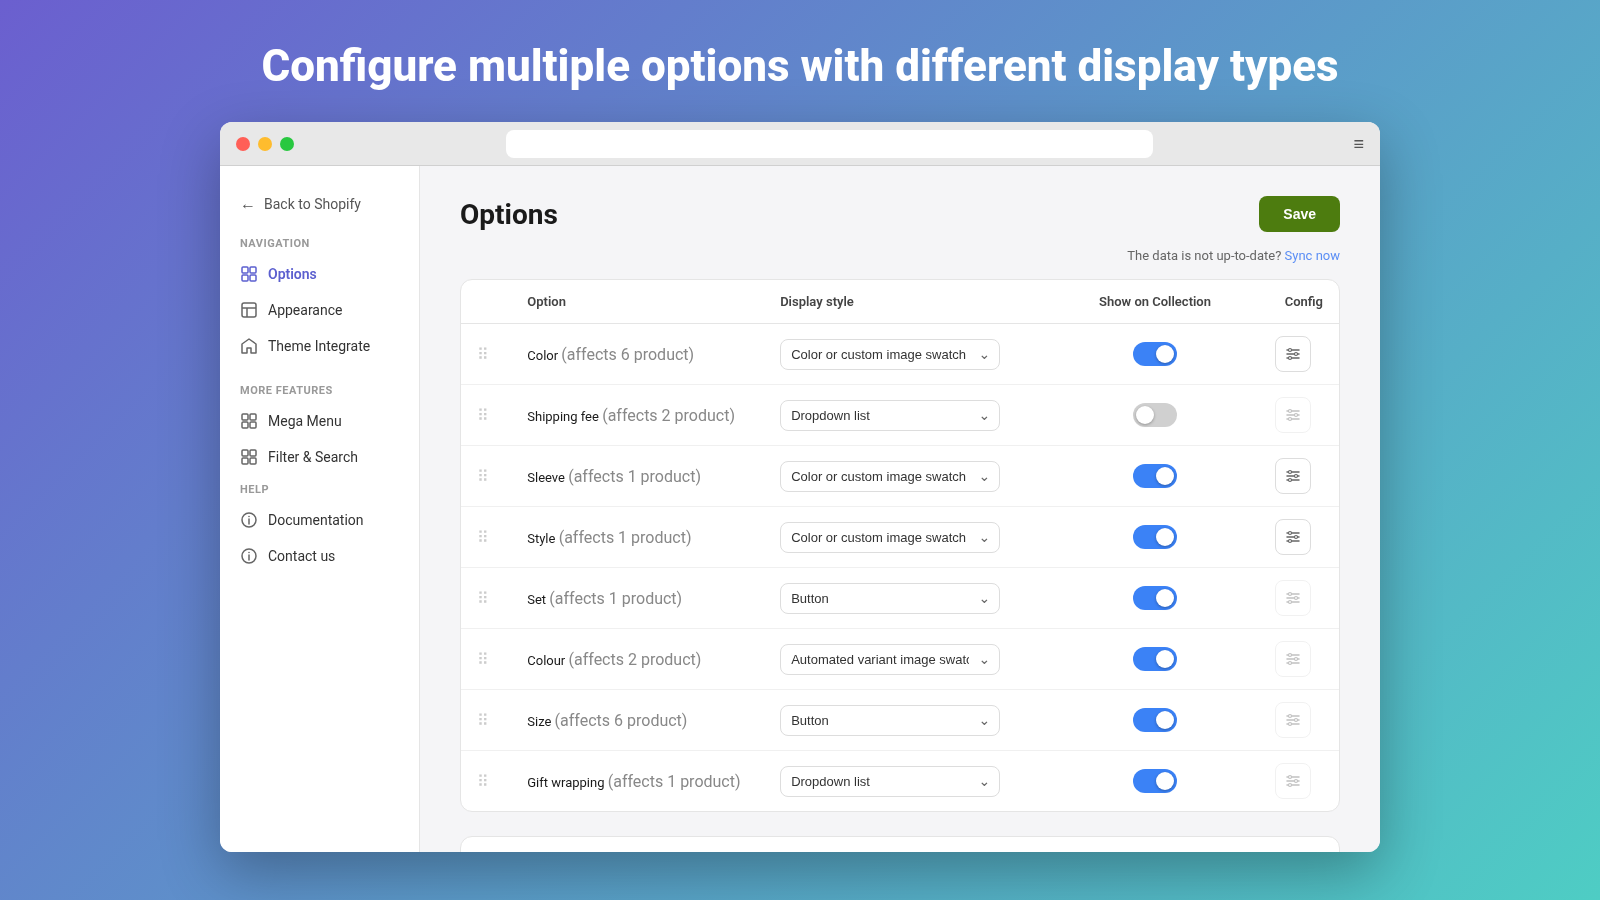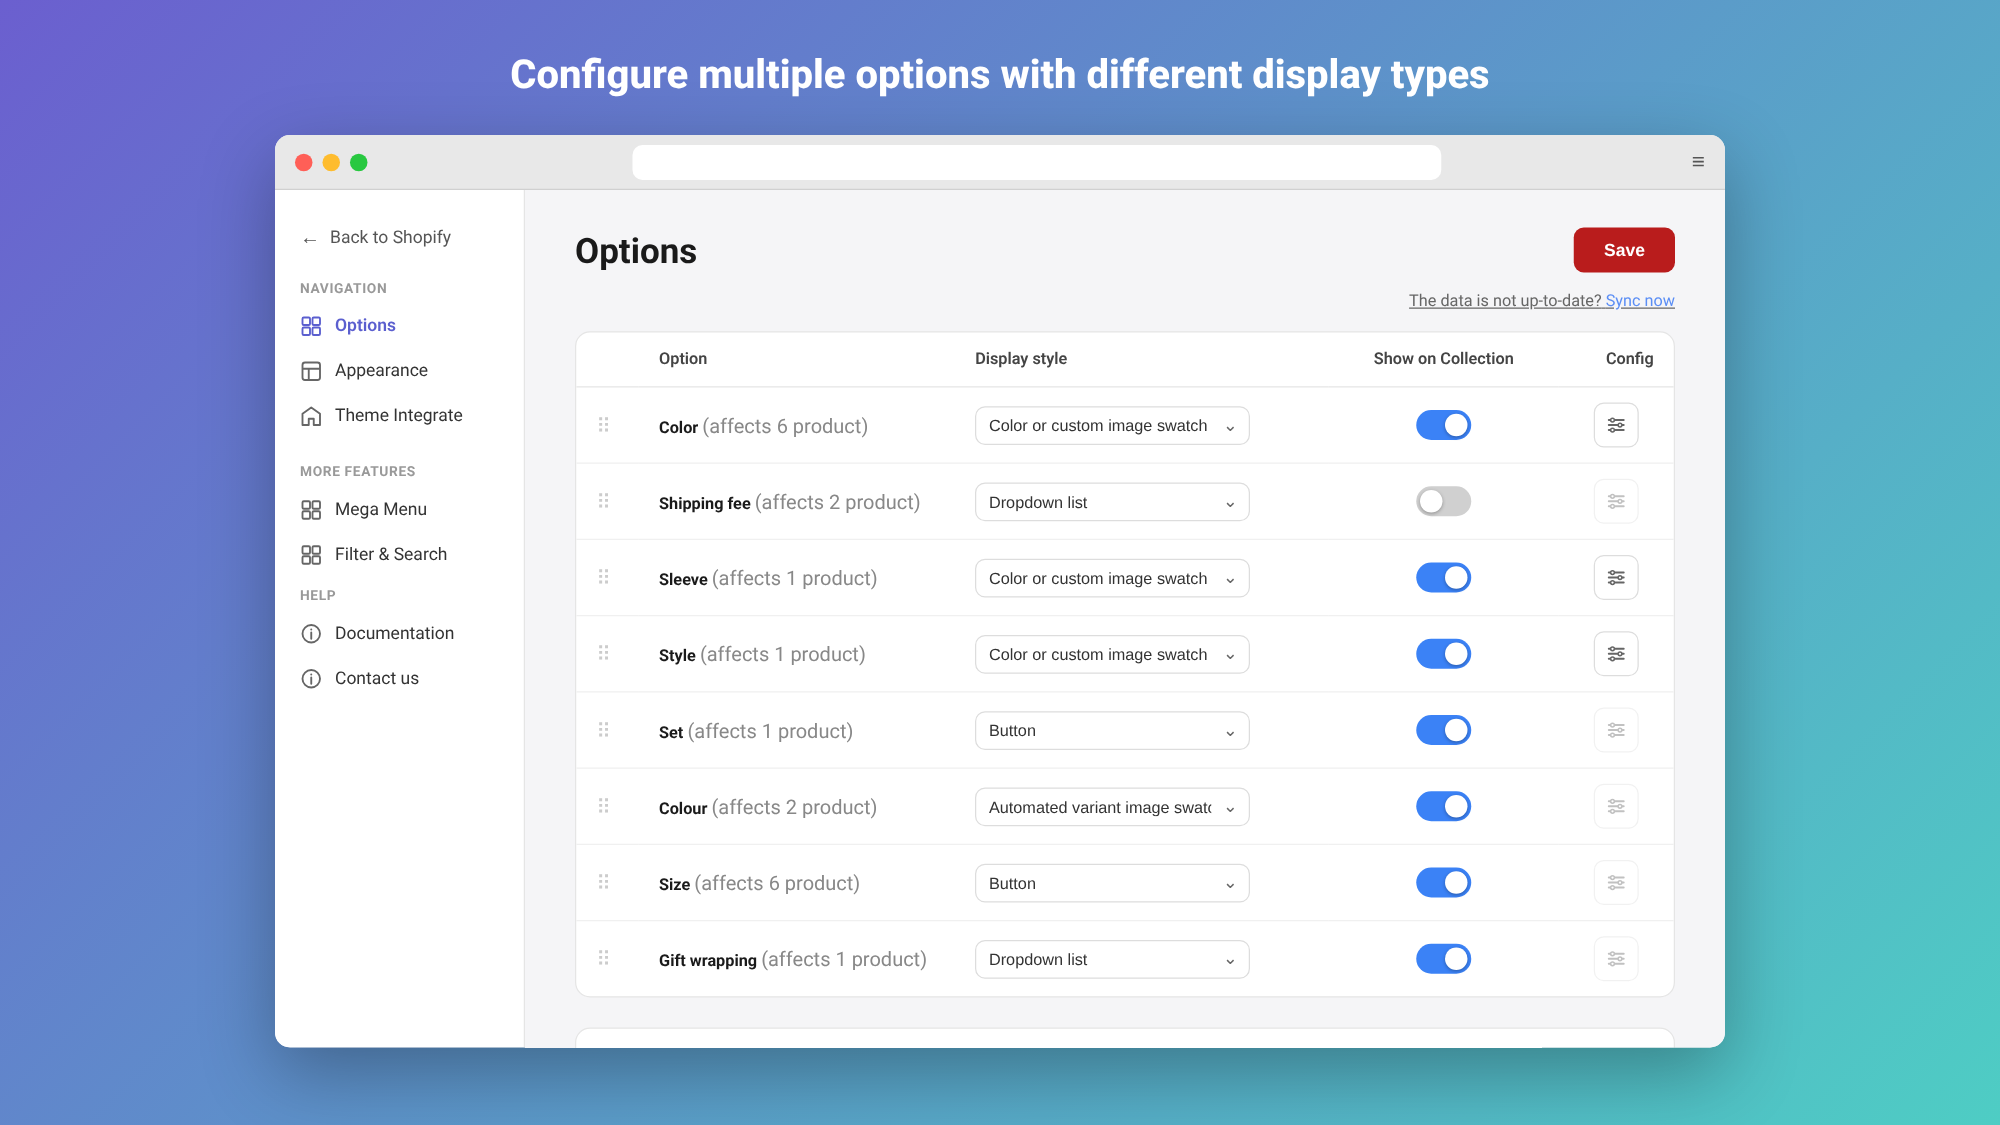--- a/index.html
+++ b/index.html
@@ -8,21 +8,21 @@
       background: linear-gradient(135deg, #6b5fcf 0%, #4ecdc4 100%);
       width: 1600px;
       height: 900px;
       overflow: hidden;
       position: relative;
     }
 
     .hero-title {
       text-align: center;
       color: white;
-      font-size: 32px;
+      font-size: 44px;
       font-weight: 800;
       padding: 40px 0 30px 0;
     }
 
     .window {
       background: #f5f5f7;
       border-radius: 12px;
       margin: 0 auto;
       width: 1160px;
       height: 730px;
@@ -156,36 +156,35 @@
       margin-bottom: 16px;
     }
 
     .page-title {
       font-size: 28px;
       font-weight: 700;
       color: #1a1a1a;
     }
 
     .btn-save {
-      background: #b91c1c;
+      background: #4d7c0f;
       color: white;
       border: none;
       border-radius: 8px;
       padding: 10px 24px;
       font-size: 14px;
       font-weight: 600;
       cursor: pointer;
     }
 
     .sync-notice {
       text-align: right;
       font-size: 13px;
       color: #666;
       margin-bottom: 16px;
-      text-decoration: underline;
     }
 
     .sync-link {
       color: #5b8ef5;
       cursor: pointer;
     }
 
     
     .options-card {
       background: white;
@@ -240,21 +239,21 @@
       color: #333;
       border-bottom: 1px solid #f0f0f0;
       vertical-align: middle;
     }
 
     .options-table tr:last-child td {
       border-bottom: none;
     }
 
     .option-name {
-      font-weight: 700;
+      font-weight: 400;
       color: #1a1a1a;
     }
 
     .option-affects {
       font-weight: 400;
       color: #888;
       font-size: 16px;
     }
 
     .select-wrapper {

